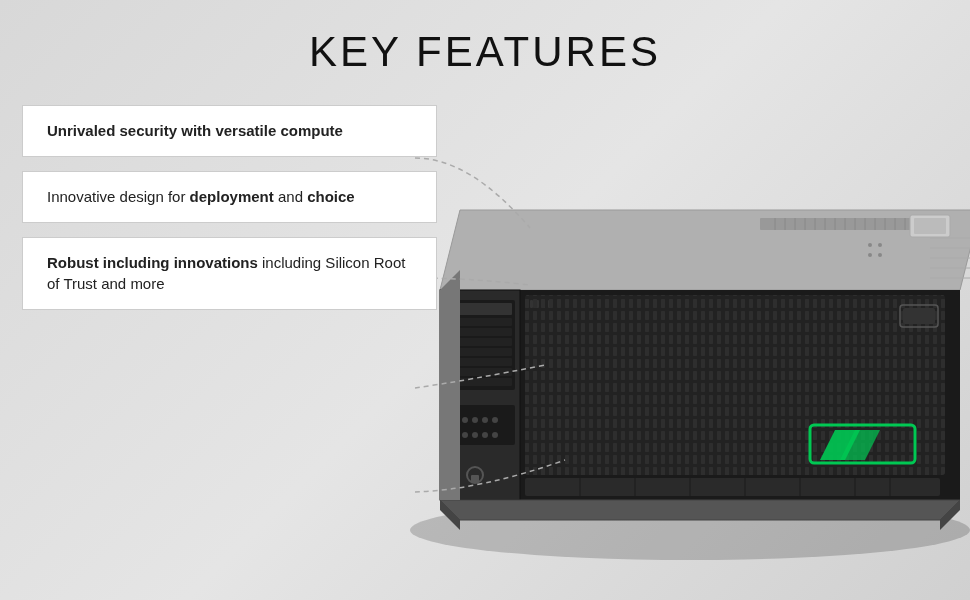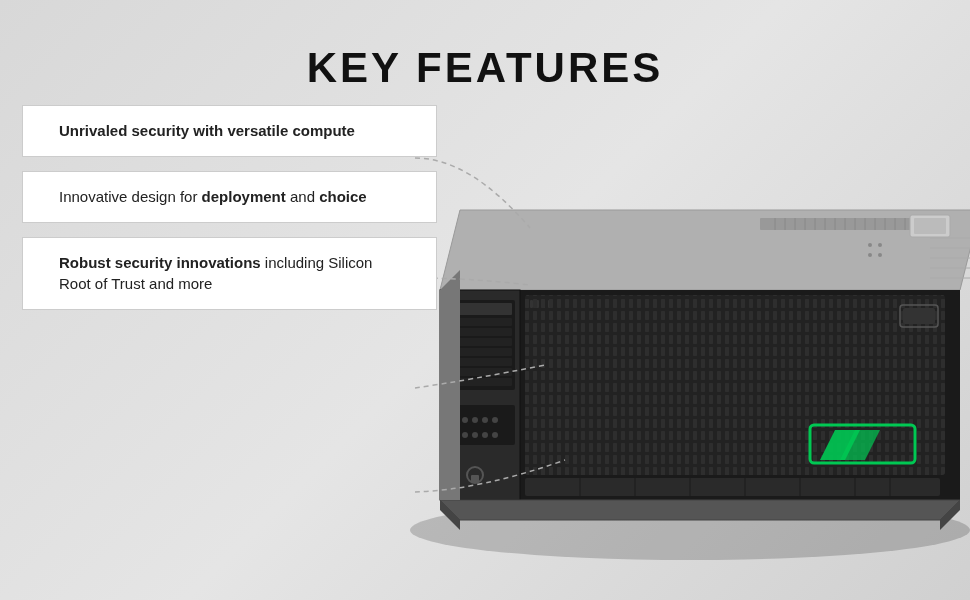--- a/index.html
+++ b/index.html
@@ -18,44 +18,44 @@
       height: 600px;
       background: linear-gradient(135deg, #d8d8d8 0%, #e5e5e5 50%, #d0d0d0 100%);
       position: relative;
       overflow: hidden;
     }
 
     
     .key-features-title {
       text-align: center;
       font-size: 42px;
-      font-weight: 700;
+      font-weight: 400;
       letter-spacing: 3px;
       color: #111;
-      padding-top: 44px;
+      padding-top: 28px;
       position: relative;
       z-index: 10;
     }
 
     
     .features-list {
       position: absolute;
       left: 22px;
       top: 105px;
       width: 415px;
       z-index: 10;
       display: flex;
       flex-direction: column;
       gap: 14px;
     }
 
     .feature-card {
       background: #fff;
       border: 1.5px solid #ccc;
-      padding: 14px 36px;
+      padding: 14px 24px;
       font-size: 15px;
       color: #222;
       line-height: 1.45;
       position: relative;
     }
 
     .feature-card strong {
       font-weight: 800;
     }
 
@@ -98,21 +98,21 @@
     <div class="feature-card">
       <strong>Unrivaled security with versatile compute</strong>
     </div>
 
     <div class="feature-card">
       <span>Innovative design for <strong>deployment</strong> and <strong>choice</strong></span>
     </div>
 
 
     <div class="feature-card">
-      <span><strong>Robust security innovations</strong> including Silicon Root of Trust and more</span>
+      <span><strong>Robust including innovations</strong> including Silicon Root of Trust and more</span>
     </div>
 
   </div>
 
   <svg class="connectors">
 
     <path d="M 415 158 Q 470 158 530 228" fill="none" stroke="#aaa" stroke-width="1.5" stroke-dasharray="5,4"></path>
 
     <path d="M 415 278 Q 470 278 530 285" fill="none" stroke="#aaa" stroke-width="1.5" stroke-dasharray="5,4"></path>
 

